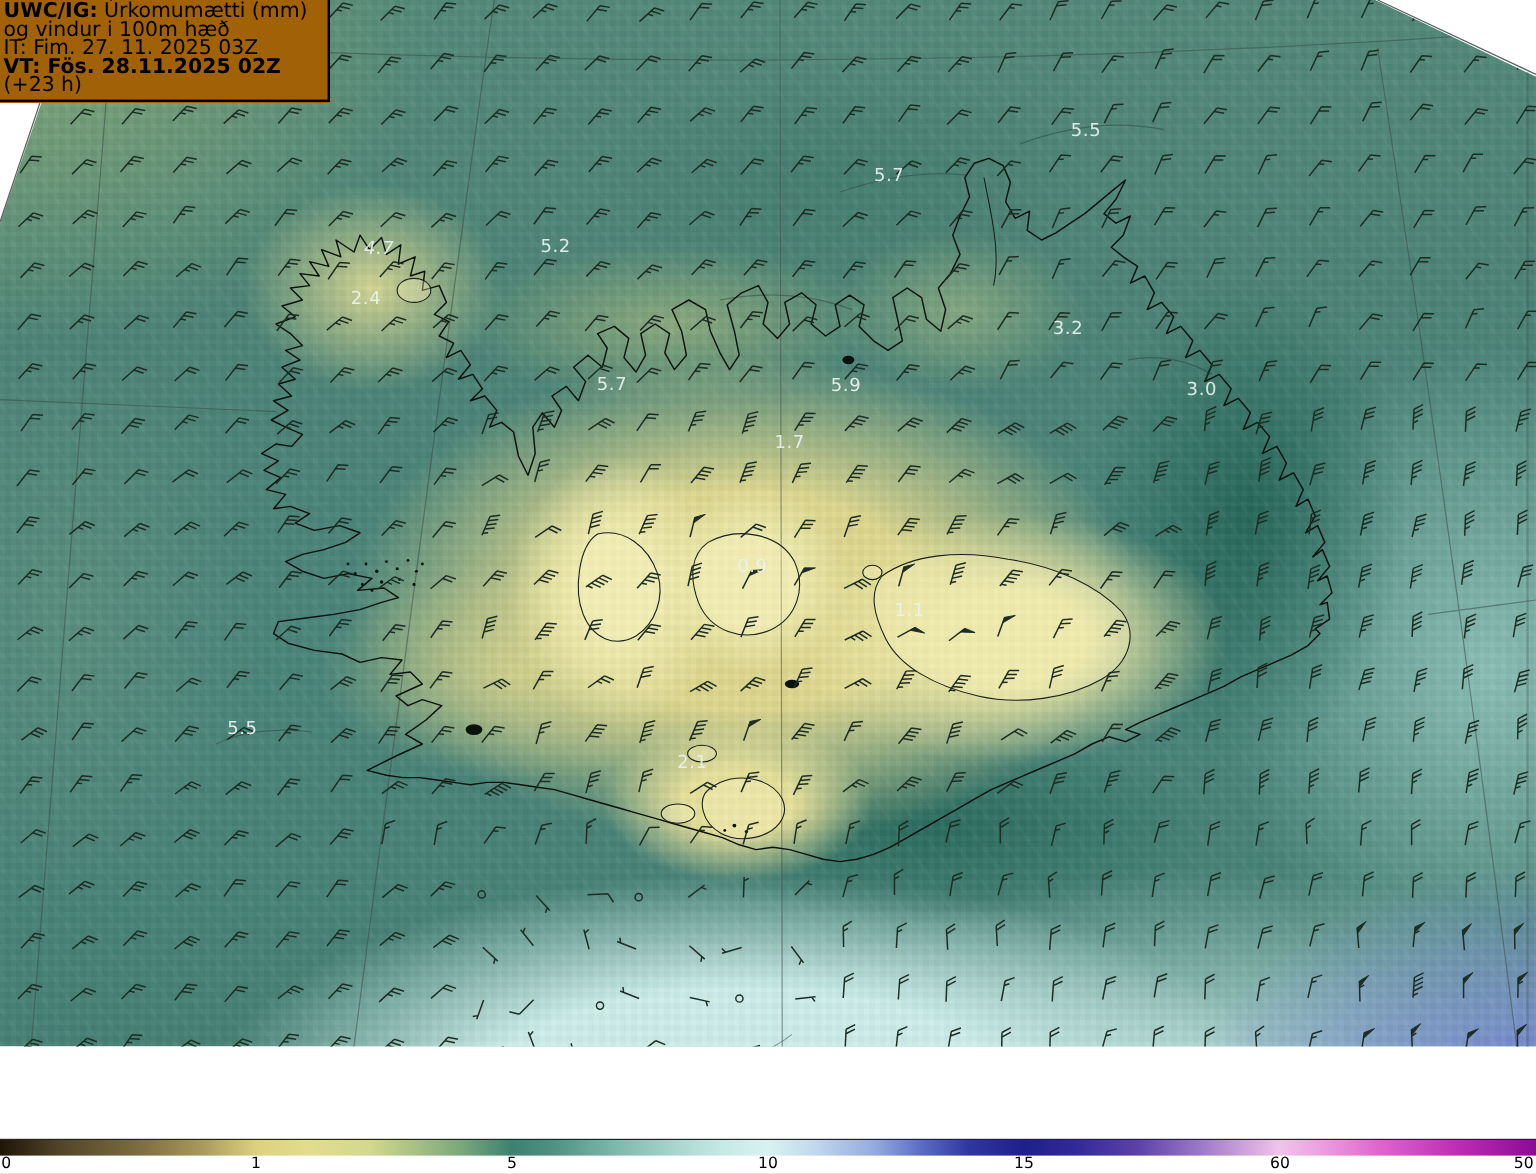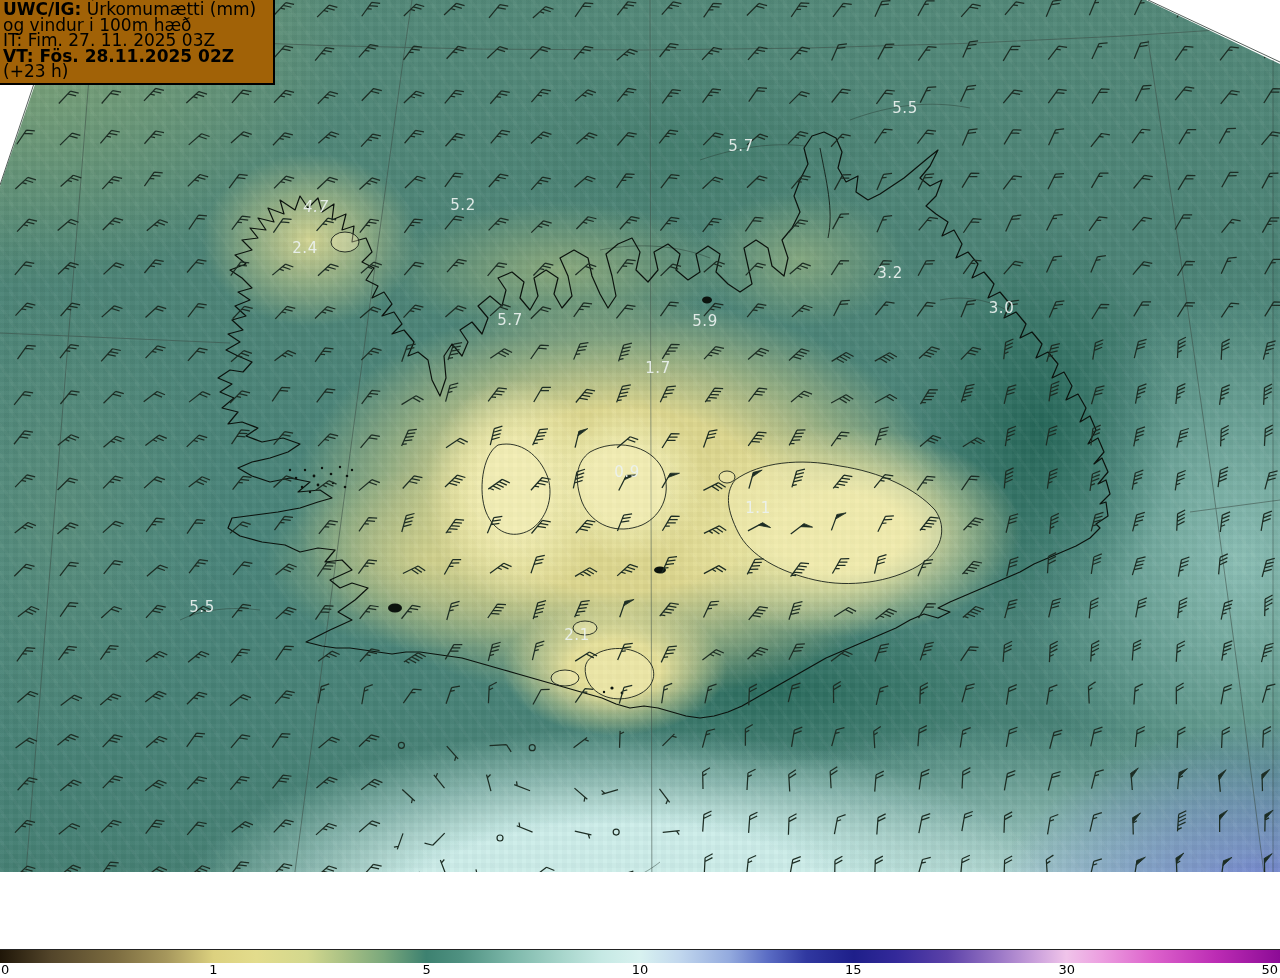--- a/index.html
+++ b/index.html
@@ -2134,21 +2134,21 @@
     </svg>
 
     <div id="clabels">
         <div class="clabel" style="left: 905px; top: 108px;">5.5</div>
         <div class="clabel" style="left: 741px; top: 146px;">5.7</div>
         <div class="clabel" style="left: 463px; top: 185px; margin-top: 20px;">5.2</div>
         <div class="clabel" style="left: 316px; top: 207px; font-style: italic;">4.7</div>
         <div class="clabel" style="left: 305px; top: 248px;">2.4</div>
         <div class="clabel" style="left: 705px; top: 273px; margin-top: 48px;">5.9</div>
         <div class="clabel" style="left: 890px; top: 273px;">3.2</div>
-        <div class="clabel" style="left: 978px; top: 308px; padding-left: 47px;">3.0</div>
+        <div class="clabel" style="left: 978px; top: 324px; padding-left: 47px;">3.0</div>
         <div class="clabel" style="left: 510px; top: 320px;">5.7</div>
         <div class="clabel" style="left: 658px; top: 368px;">1.7</div>
         <div class="clabel" style="left: 627px; top: 472px;">0.9</div>
         <div class="clabel" style="left: 758px; top: 508px;">1.1</div>
         <div class="clabel" style="left: 577px; top: 635px;">2.1</div>
         <div class="clabel" style="left: 202px; top: 607px;">5.5</div>
         <div class="clabel muted" style="left: 492px; top: 920px; margin-top: 32px;">10.0</div>
       </div>
   </div>
 
@@ -2159,17 +2159,17 @@
   </div>
 
   <div id="colorbar-wrap">
     <div id="colorbar"></div>
     <div id="cbar-labels">
         <span class="cbar-tick first" style="left: 1px;">0</span>
         <span class="cbar-tick" style="left: 213.333px;">1</span>
         <span class="cbar-tick" style="left: 426.667px;">5</span>
         <span class="cbar-tick" style="left: 640px;">10</span>
         <span class="cbar-tick" style="left: 853.333px;">15</span>
-        <span class="cbar-tick" style="left: 1066.67px;">30</span>
+        <span class="cbar-tick" style="left: 1066.67px;">60</span>
         <span class="cbar-tick last" style="left: 1278px;">50</span>
       </div>
   </div>
 </div>
 
 </body></html>

